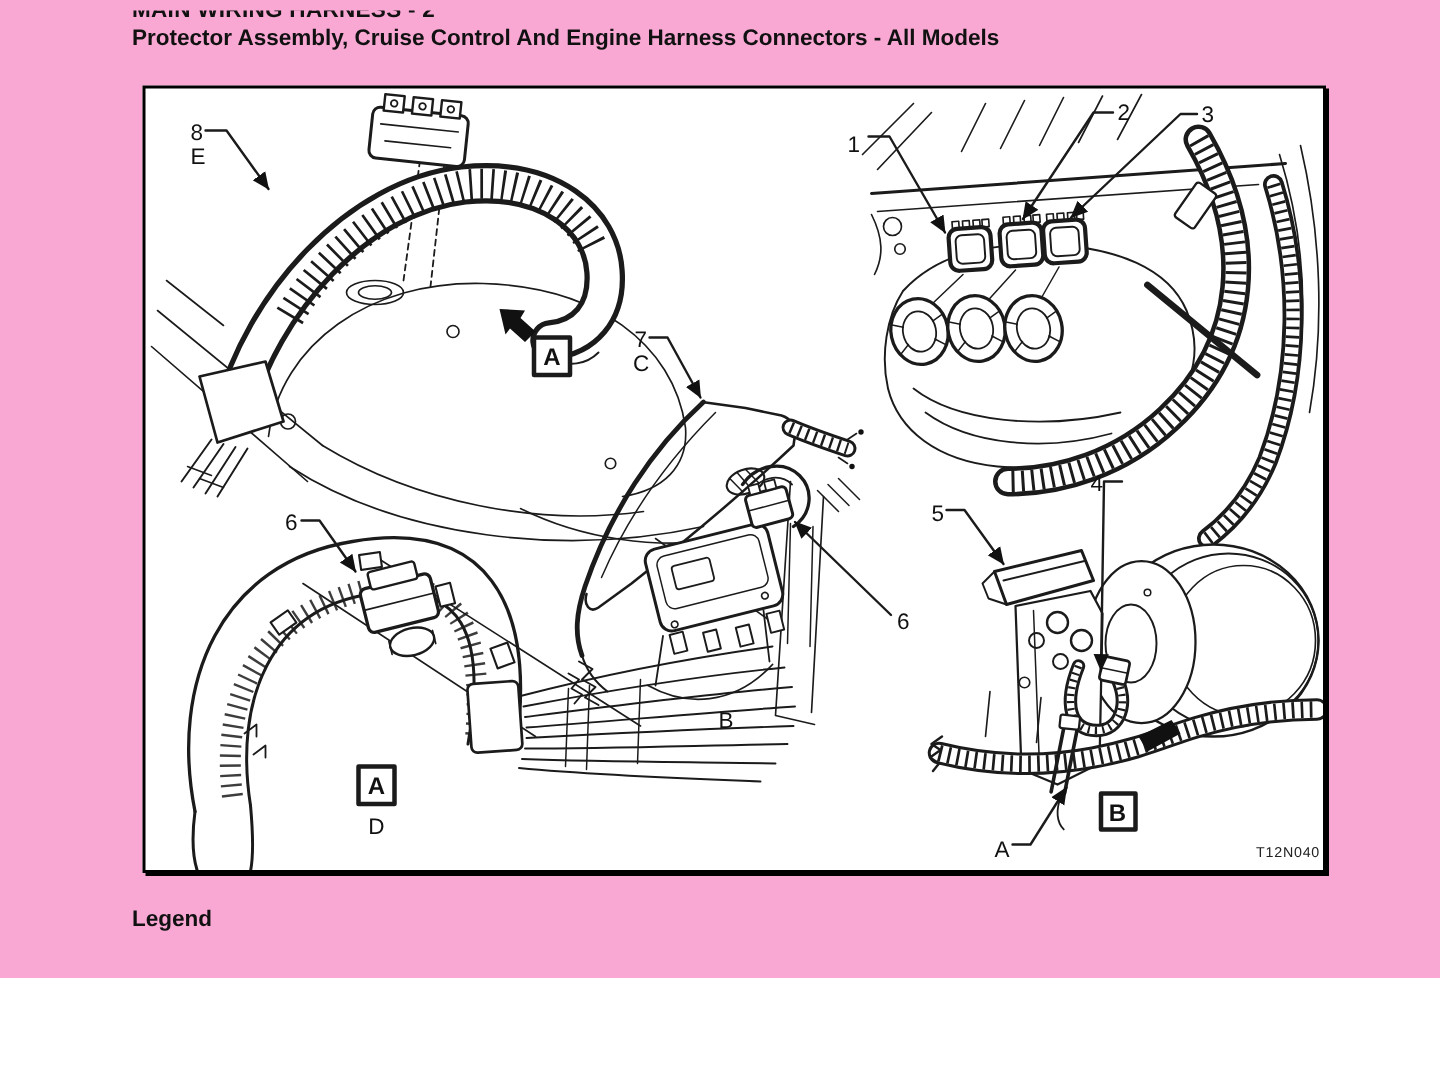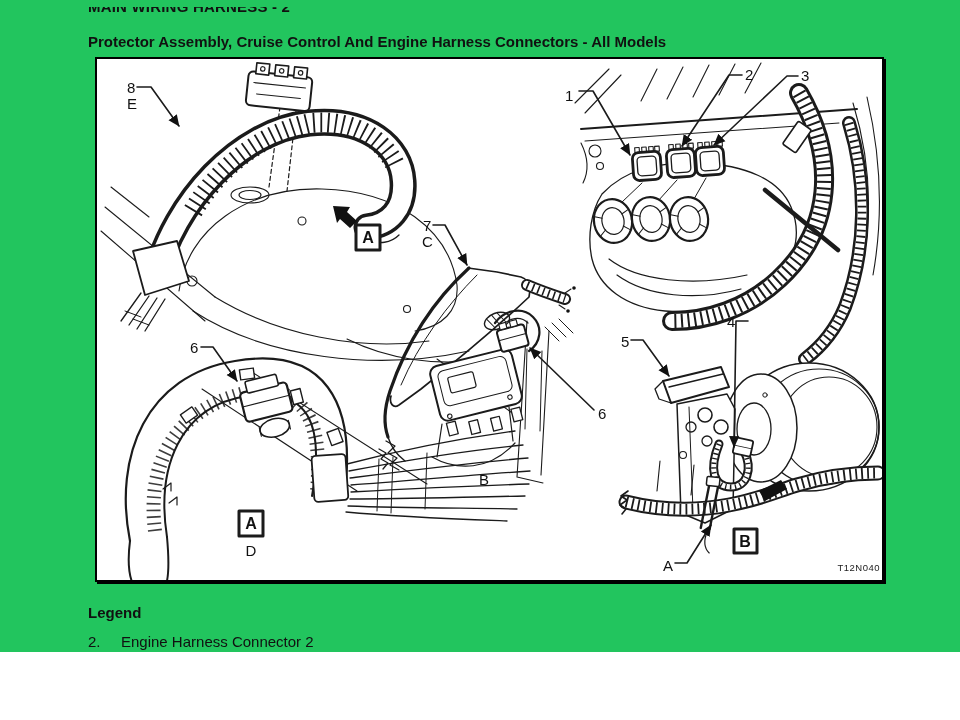--- a/index.html
+++ b/index.html
@@ -1,21 +1,21 @@
 <!DOCTYPE html>
 <html><head>
 <meta charset="utf-8">
 <style>
   html,body{margin:0;padding:0;background:#fff;}
-  .page{position:relative;width:960px;height:652px;background:#22c55e;overflow:hidden;
+  .page{position:relative;width:960px;height:652px;background:#f9a8d4;overflow:hidden;
         font-family:"Liberation Sans","DejaVu Sans",sans-serif;color:#111;}
   .title-clip{position:absolute;left:88px;top:7px;height:9px;width:520px;overflow:hidden;}
   .title-clip span{display:block;margin-top:-10px;line-height:19px;font-size:15px;font-weight:bold;
         letter-spacing:0.2px;white-space:nowrap;}
-  .subtitle{position:absolute;left:88px;top:33px;font-size:15px;font-weight:bold;white-space:nowrap;}
+  .subtitle{position:absolute;left:88px;top:17px;font-size:15px;font-weight:bold;white-space:nowrap;}
   .figure-frame{position:absolute;left:95px;top:57px;width:785px;height:521px;background:#fff;
         border:2px solid #000;box-shadow:2px 2px 0 #000;}
   .figure-frame svg{display:block;width:785px;height:521px;}
   .legend{position:absolute;left:88px;top:604px;font-size:15px;}
   .legend-title{font-weight:bold;margin-bottom:9px;}
   .legend-row{height:23px;line-height:23px;}
   .legend-row .num{display:inline-block;width:33px;}
   text{font-family:"Liberation Sans","DejaVu Sans",sans-serif;}
   .lbl{font-size:15px;fill:#111;}
   .boxlbl{font-size:16px;font-weight:bold;fill:#111;}
@@ -308,17 +308,14 @@
       <text class="lbl" x="524" y="288">5</text>
       <text class="lbl" x="630" y="268">4</text>
       <text class="lbl" x="566" y="512">A</text>
       <text class="boxlbl" x="648" y="488" text-anchor="middle">B</text>
       <text class="figid" x="783" y="512" text-anchor="end">T12N040</text>
     </svg>
   </div>
 
   <div class="legend">
     <div class="legend-title">Legend</div>
-    <div class="legend-row">
-      <span class="num">2.</span><span>Engine Harness Connector 2</span>
-    </div>
   </div>
 </div>
 
 </body></html>

